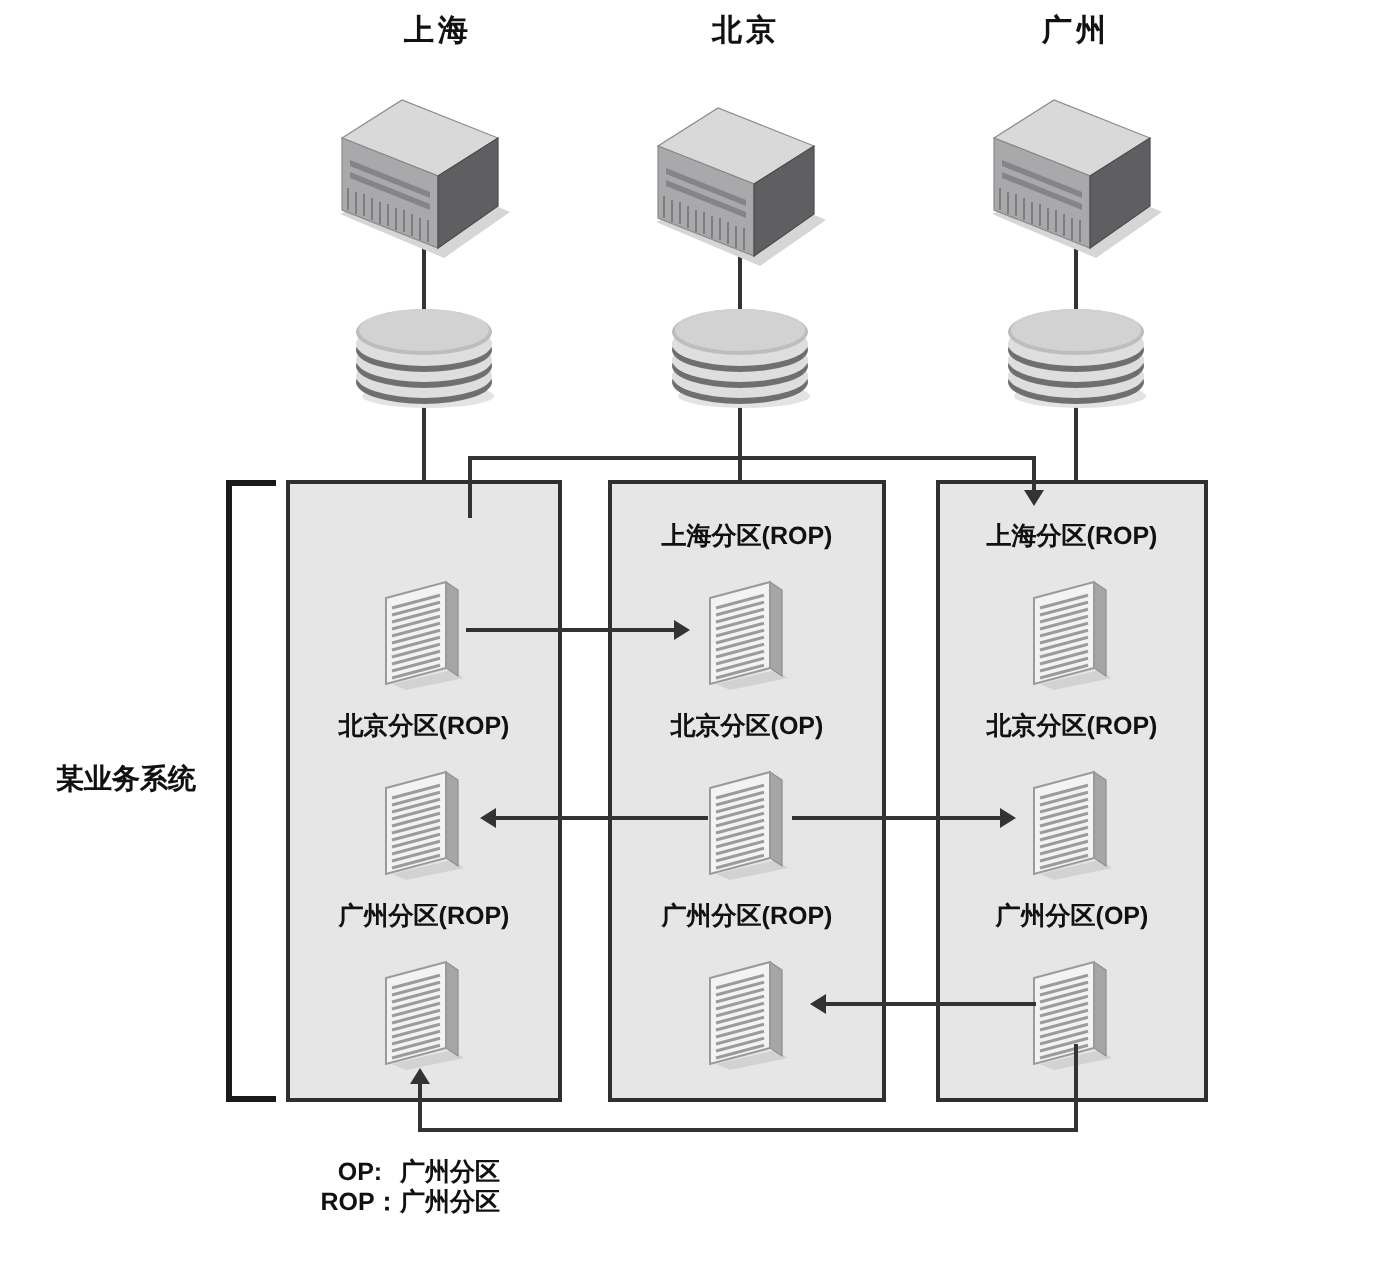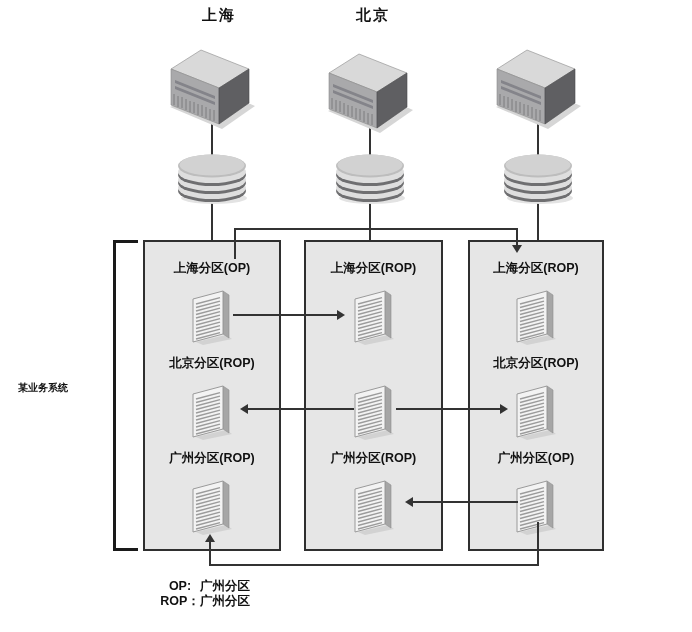--- a/index.html
+++ b/index.html
@@ -13,21 +13,21 @@
   .box{position:absolute;top:240px;height:311px;background:var(--box-fill);border:2px solid var(--box-border);box-sizing:border-box;}
   .plabel{position:absolute;left:0;right:0;text-align:center;font-size:12.5px;font-weight:bold;color:var(--text);}
   .picon{position:absolute;left:50%;margin-left:-22px;}
   .line{position:absolute;background:var(--line);}
   .arr{position:absolute;width:0;height:0;}
   .arr.right{border-left:8px solid var(--line);border-top:5px solid transparent;border-bottom:5px solid transparent;}
   .arr.left{border-right:8px solid var(--line);border-top:5px solid transparent;border-bottom:5px solid transparent;}
   .arr.down{border-top:8px solid var(--line);border-left:5px solid transparent;border-right:5px solid transparent;}
   .arr.up{border-bottom:8px solid var(--line);border-left:5px solid transparent;border-right:5px solid transparent;}
   .bracket{position:absolute;background:var(--bracket);}
-  .syslabel{position:absolute;left:18px;width:90px;top:381px;text-align:left;font-size:10px;font-weight:bold;color:var(--text);}
+  .syslabel{position:absolute;left:18px;width:90px;top:381px;text-align:center;font-size:14px;font-weight:bold;color:var(--text);}
   .legend{position:absolute;left:160px;top:579px;font-size:12.5px;font-weight:bold;color:var(--text);}
   .lrow{display:flex;line-height:15px;}
   .lterm{min-width:40px;text-align:center;}
 </style>
 </head>
 <body>
 
 <svg width="0" height="0" style="position:absolute" aria-hidden="true">
   <defs>
     <g id="icon-server">
@@ -80,20 +80,21 @@
         <line x1="6" y1="50" x2="30" y2="43.6"></line>
       </g>
     </g>
   </defs>
 </svg>
 
 <div class="canvas">
 
   <div class="city" style="left:313px">北京</div>
   <div class="city" style="left:159px">上海</div>
+  <div class="city" style="left:478px">广州</div>
 
   <div class="line" style="left:211px;top:112px;width:2px;height:128px"></div>
   <div class="line" style="left:369px;top:112px;width:2px;height:128px"></div>
   <div class="line" style="left:537px;top:112px;width:2px;height:128px"></div>
 
   <svg class="abs" style="left:164px;top:38px" width="92" height="92" viewBox="0 0 92 92">
       <use href="#icon-server"></use>
     </svg>
   <svg class="abs" style="left:322px;top:42px" width="92" height="92" viewBox="0 0 92 92">
       <use href="#icon-server"></use>
@@ -111,39 +112,39 @@
   <svg class="abs" style="left:502px;top:146px" width="72" height="60" viewBox="0 0 72 60">
       <use href="#icon-db"></use>
     </svg>
 
   <div class="bracket" style="left:113px;top:240px;width:3px;height:311px"></div>
   <div class="bracket" style="left:113px;top:240px;width:25px;height:3px"></div>
   <div class="bracket" style="left:113px;top:548px;width:25px;height:3px"></div>
   <div class="syslabel">某业务系统</div>
 
   <div class="box" style="left:143px;width:138px">
-    <div class="plabel" style="top:18px">上海分区(OP)</div>
     <svg class="picon" style="top:47px" width="44" height="56" viewBox="0 0 44 56">
         <use href="#icon-partition"></use>
       </svg>
     <div class="plabel" style="top:113px">北京分区(ROP)</div>
     <svg class="picon" style="top:142px" width="44" height="56" viewBox="0 0 44 56">
         <use href="#icon-partition"></use>
       </svg>
     <div class="plabel" style="top:208px">广州分区(ROP)</div>
     <svg class="picon" style="top:237px" width="44" height="56" viewBox="0 0 44 56">
         <use href="#icon-partition"></use>
       </svg>
   </div>
 
   <div class="box" style="left:304px;width:139px">
     <div class="plabel" style="top:18px">上海分区(ROP)</div>
     <svg class="picon" style="top:47px" width="44" height="56" viewBox="0 0 44 56">
         <use href="#icon-partition"></use>
       </svg>
+    <div class="plabel" style="top:113px">北京分区(OP)</div>
     <svg class="picon" style="top:142px" width="44" height="56" viewBox="0 0 44 56">
         <use href="#icon-partition"></use>
       </svg>
     <div class="plabel" style="top:208px">广州分区(ROP)</div>
     <svg class="picon" style="top:237px" width="44" height="56" viewBox="0 0 44 56">
         <use href="#icon-partition"></use>
       </svg>
   </div>
 
   <div class="box" style="left:468px;width:136px">

